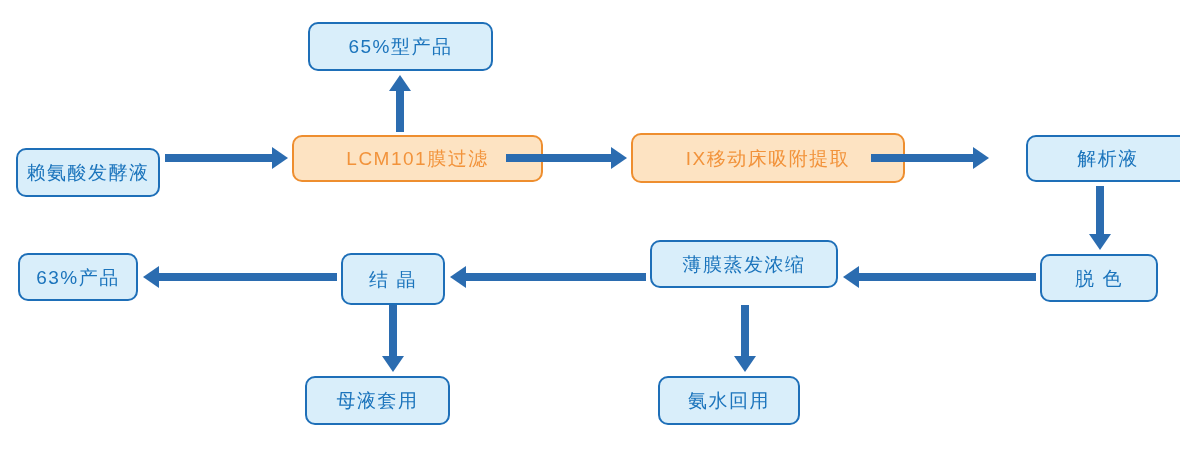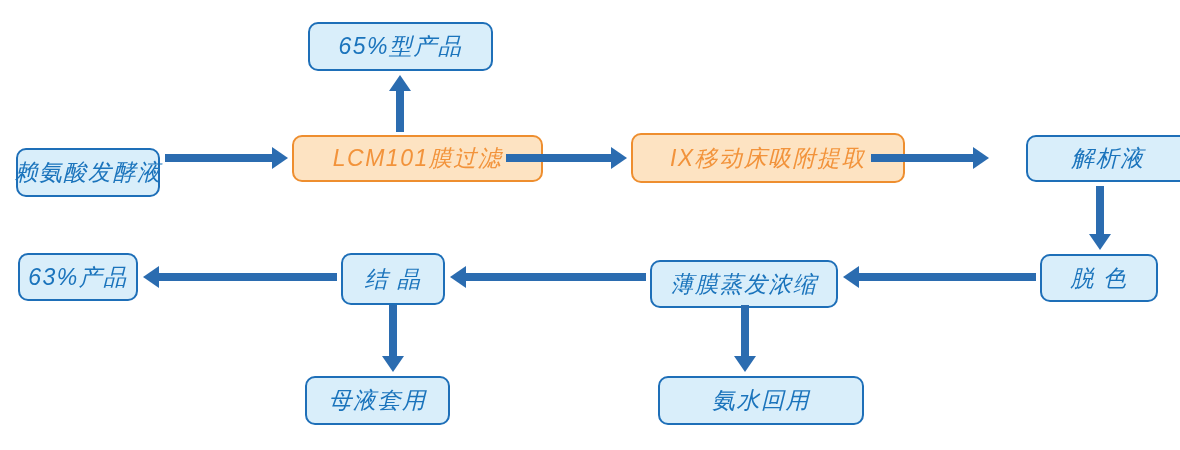--- a/index.html
+++ b/index.html
@@ -5,22 +5,22 @@
   :root{
     --blue-fill:#D9EEFA; --blue-border:#1E6FB8; --blue-text:#1B74BC;
     --orange-fill:#FDE3C2; --orange-border:#EE8E2F; --orange-text:#F2933B;
     --arrow:#2B6CB0; --background:#FFFFFF;
   }
   html,body{margin:0;padding:0;}
   body{background:var(--background);font-family:"Liberation Sans","DejaVu Sans",sans-serif;}
   .canvas{position:relative;width:1180px;height:450px;background:var(--background);overflow:hidden;}
   .node{
     position:absolute;display:flex;align-items:center;justify-content:center;
-    box-sizing:border-box;border-radius:10px;font-size:23px;letter-spacing:1.5px;
-    white-space:pre;line-height:1;font-style:italic;
+    box-sizing:border-box;border-radius:10px;font-size:19px;letter-spacing:1.5px;
+    white-space:pre;line-height:1;
   }
   .node.blue{background:var(--blue-fill);border:2px solid var(--blue-border);color:var(--blue-text);}
   .node.orange{background:var(--orange-fill);border:2px solid var(--orange-border);color:var(--orange-text);}
   .arrow{position:absolute;display:flex;}
   .arrow.h{align-items:center;height:22px;}
   .arrow.v{flex-direction:column;align-items:center;width:22px;}
   .shaft-h{flex:1;height:8px;background:var(--arrow);}
   .shaft-v{flex:1;width:8px;background:var(--arrow);}
   .head{width:0;height:0;}
   .head.right{border-top:11px solid transparent;border-bottom:11px solid transparent;border-left:16px solid var(--arrow);}
@@ -40,27 +40,27 @@
   <div class="node orange" style="left:631px;top:133px;width:274px;height:50px;">IX移动床吸附提取</div>
 
   <div class="node blue" style="left:993px;top:135px;width:164px;height:47px;margin-left:33px;">解析液</div>
 
   <div class="node blue" style="left:308px;top:22px;width:185px;height:49px;">65%型产品</div>
 
   <div class="node blue" style="left:18px;top:253px;width:120px;height:48px;">63%产品</div>
 
   <div class="node blue" style="left:341px;top:253px;width:104px;height:52px;">结 晶</div>
 
-  <div class="node blue" style="left:650px;top:260px;width:188px;height:48px;text-align:right;">薄膜蒸发浓缩</div>
+  <div class="node blue" style="left:650px;top:240px;width:188px;height:48px;text-align:right;">薄膜蒸发浓缩</div>
 
   <div class="node blue" style="left:1040px;top:254px;width:118px;height:48px;">脱 色</div>
 
   <div class="node blue" style="left:305px;top:376px;width:145px;height:49px;">母液套用</div>
 
-  <div class="node blue" style="left:658px;top:376px;width:206px;height:49px;border-radius:10px;">氨水回用</div>
+  <div class="node blue" style="left:658px;top:376px;width:142px;height:49px;border-radius:10px;">氨水回用</div>
 
   <div class="arrow h" style="left:165px;top:147px;width:123px;">
     <div class="shaft-h"></div>
     <div class="head right"></div>
   </div>
 
   <div class="arrow v" style="left:389px;top:75px;height:57px;">
     <div class="head up"></div>
     <div class="shaft-v"></div>
   </div>

